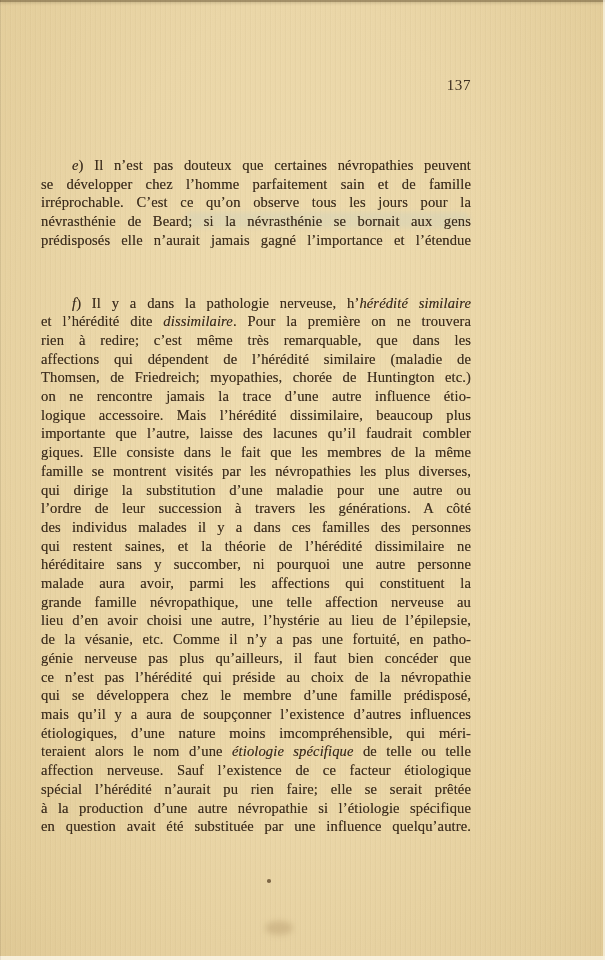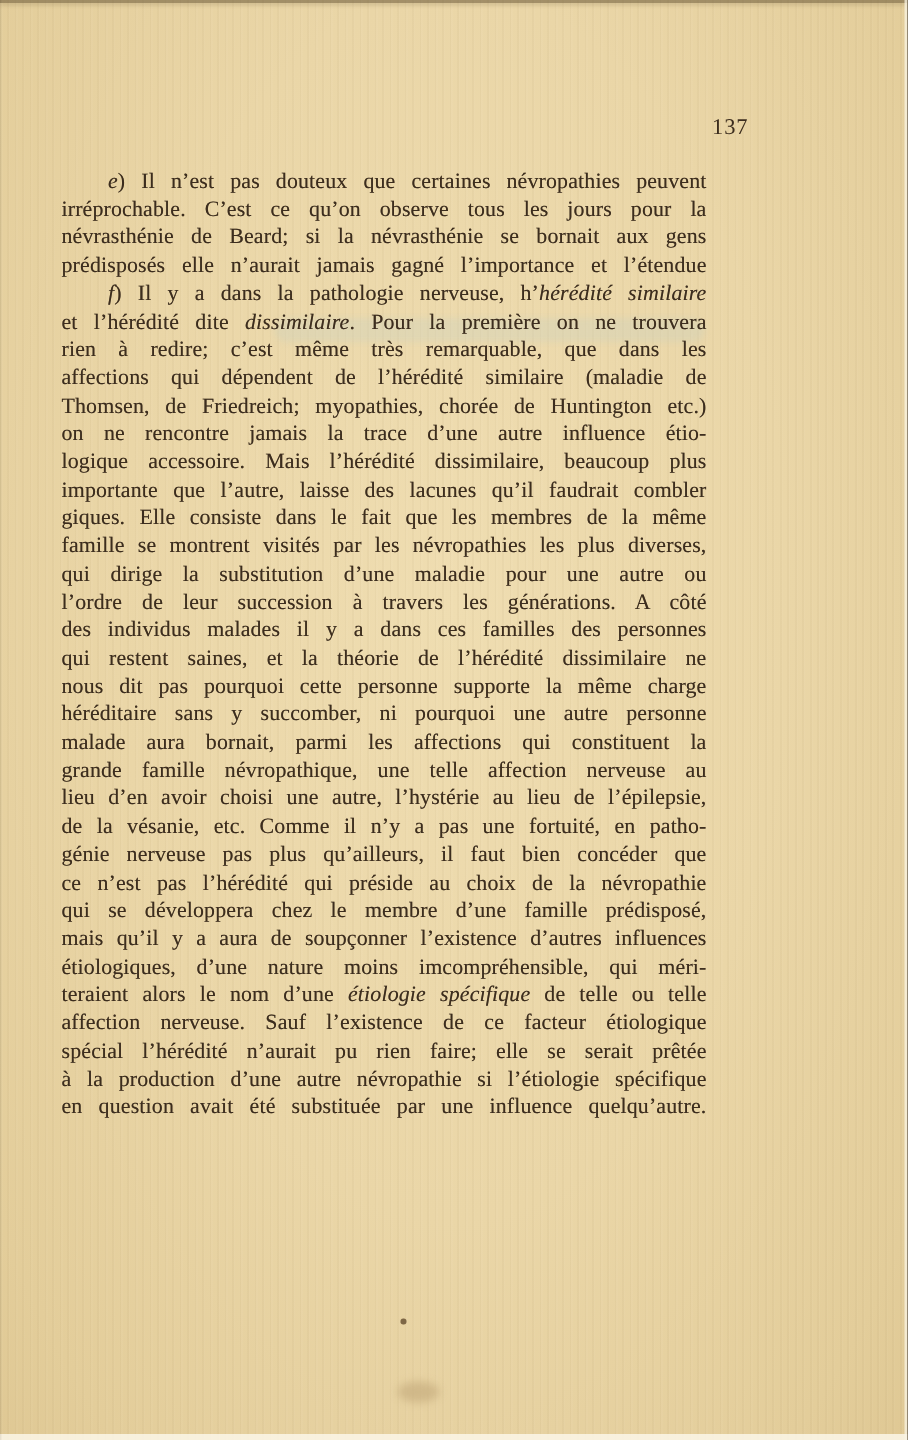--- a/index.html
+++ b/index.html
@@ -22,33 +22,32 @@
   .edge-top{position:absolute;top:0;left:0;right:0;height:2px;background:rgba(104,86,52,0.55);box-shadow:0 1px 3px rgba(104,86,52,0.30);}
   .edge-bottom{position:absolute;bottom:0;left:0;right:0;height:4px;background:rgba(252,247,233,0.85);}
   .edge-right{position:absolute;top:0;bottom:0;right:0;width:2px;background:rgba(250,244,228,0.75);}
   .edge-left{position:absolute;top:0;bottom:0;left:0;width:1px;background:rgba(0,0,0,0.06);}
 
   .pagenum{
     position:absolute;top:77px;left:0;width:471px;
     text-align:right;
     font-size:15px;letter-spacing:0.6px;
     color:#3c2d1e;
-    margin-left:28px;
   }
 
   .textblock{
     position:absolute;left:41px;top:112px;width:430px;
     font-size:14.6px;line-height:18.7px;
     letter-spacing:0.1px;
     color:#3c2d1e;
     text-shadow:0 0 0.4px rgba(60,45,30,0.55);
   }
   .line{text-align:justify;text-align-last:justify;}
   .line.short{text-align-last:left;}
-  .line.indent{padding-left:31px;}
+  .line.indent{padding-left:31px;margin-top:44px;}
   .it{font-style:italic;}
 
   
   .ghost{
     position:absolute;left:183px;top:212px;width:287px;height:16px;
     background:rgba(198,208,193,0.32);
     border-radius:8px;filter:blur(2px);pointer-events:none;
   }
   .ink-dot{
     position:absolute;left:267px;top:879px;width:4px;height:4px;
@@ -67,40 +66,40 @@
   <div class="edge-bottom"></div>
   <div class="edge-right"></div>
   <div class="edge-left"></div>
 
   <div class="pagenum">137</div>
 
   <div class="ghost"></div>
 
   <div class="textblock">
       <div class="line indent"><span class="it">e</span><span>) Il n’est pas douteux que certaines névropathies peuvent</span></div>
+      <div class="line"><span>se développer chez l’homme parfaitement sain et de famille</span></div>
       <div class="line"><span>irréprochable. C’est ce qu’on observe tous les jours pour la</span></div>
       <div class="line"><span>névrasthénie de Beard; si la névrasthénie se bornait aux gens</span></div>
       <div class="line"><span>prédisposés elle n’aurait jamais gagné l’importance et l’étendue</span></div>
       <div class="line indent"><span class="it">f</span><span>) Il y a dans la pathologie nerveuse, h’</span><span class="it">hérédité similaire</span></div>
       <div class="line"><span>et l’hérédité dite </span><span class="it">dissimilaire</span><span>. Pour la première on ne trouvera</span></div>
       <div class="line"><span>rien à redire; c’est même très remarquable, que dans les</span></div>
       <div class="line"><span>affections qui dépendent de l’hérédité similaire (maladie de</span></div>
       <div class="line"><span>Thomsen, de Friedreich; myopathies, chorée de Huntington etc.)</span></div>
       <div class="line"><span>on ne rencontre jamais la trace d’une autre influence étio-</span></div>
       <div class="line"><span>logique accessoire. Mais l’hérédité dissimilaire, beaucoup plus</span></div>
       <div class="line"><span>importante que l’autre, laisse des lacunes qu’il faudrait combler</span></div>
       <div class="line"><span>giques. Elle consiste dans le fait que les membres de la même</span></div>
       <div class="line"><span>famille se montrent visités par les névropathies les plus diverses,</span></div>
       <div class="line"><span>qui dirige la substitution d’une maladie pour une autre ou</span></div>
       <div class="line"><span>l’ordre de leur succession à travers les générations. A côté</span></div>
       <div class="line"><span>des individus malades il y a dans ces familles des personnes</span></div>
       <div class="line"><span>qui restent saines, et la théorie de l’hérédité dissimilaire ne</span></div>
-      <div class="line"><span>nous dit pas pourquoi cette personne supporte la même charge</span></div>
       <div class="line"><span>héréditaire sans y succomber, ni pourquoi une autre personne</span></div>
-      <div class="line"><span>malade aura bornait, parmi les affections qui constituent la</span></div>
+      <div class="line"><span>malade aura avoir, parmi les affections qui constituent la</span></div>
       <div class="line"><span>grande famille névropathique, une telle affection nerveuse au</span></div>
       <div class="line"><span>lieu d’en avoir choisi une autre, l’hystérie au lieu de l’épilepsie,</span></div>
       <div class="line"><span>de la vésanie, etc. Comme il n’y a pas une fortuité, en patho-</span></div>
       <div class="line"><span>génie nerveuse pas plus qu’ailleurs, il faut bien concéder que</span></div>
       <div class="line"><span>ce n’est pas l’hérédité qui préside au choix de la névropathie</span></div>
       <div class="line"><span>qui se développera chez le membre d’une famille prédisposé,</span></div>
       <div class="line"><span>mais qu’il y a aura de soupçonner l’existence d’autres influences</span></div>
       <div class="line"><span>étiologiques, d’une nature moins imcompréhensible, qui méri-</span></div>
       <div class="line"><span>teraient alors le nom d’une </span><span class="it">étiologie spécifique</span><span> de telle ou telle</span></div>
       <div class="line"><span>affection nerveuse. Sauf l’existence de ce facteur étiologique</span></div>

